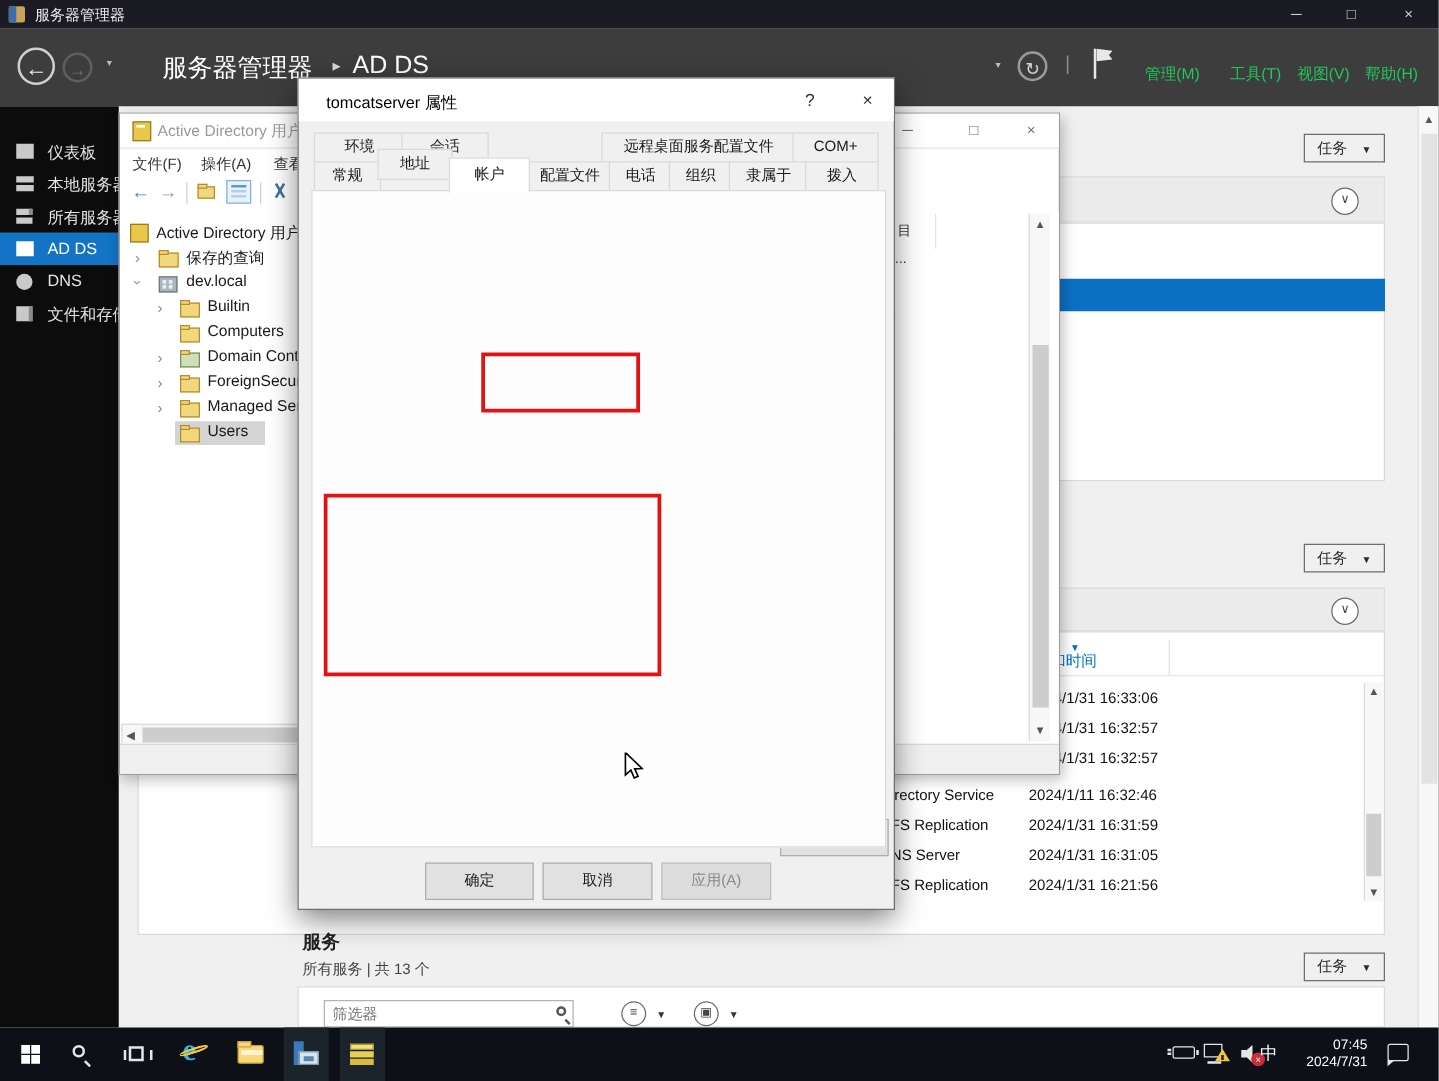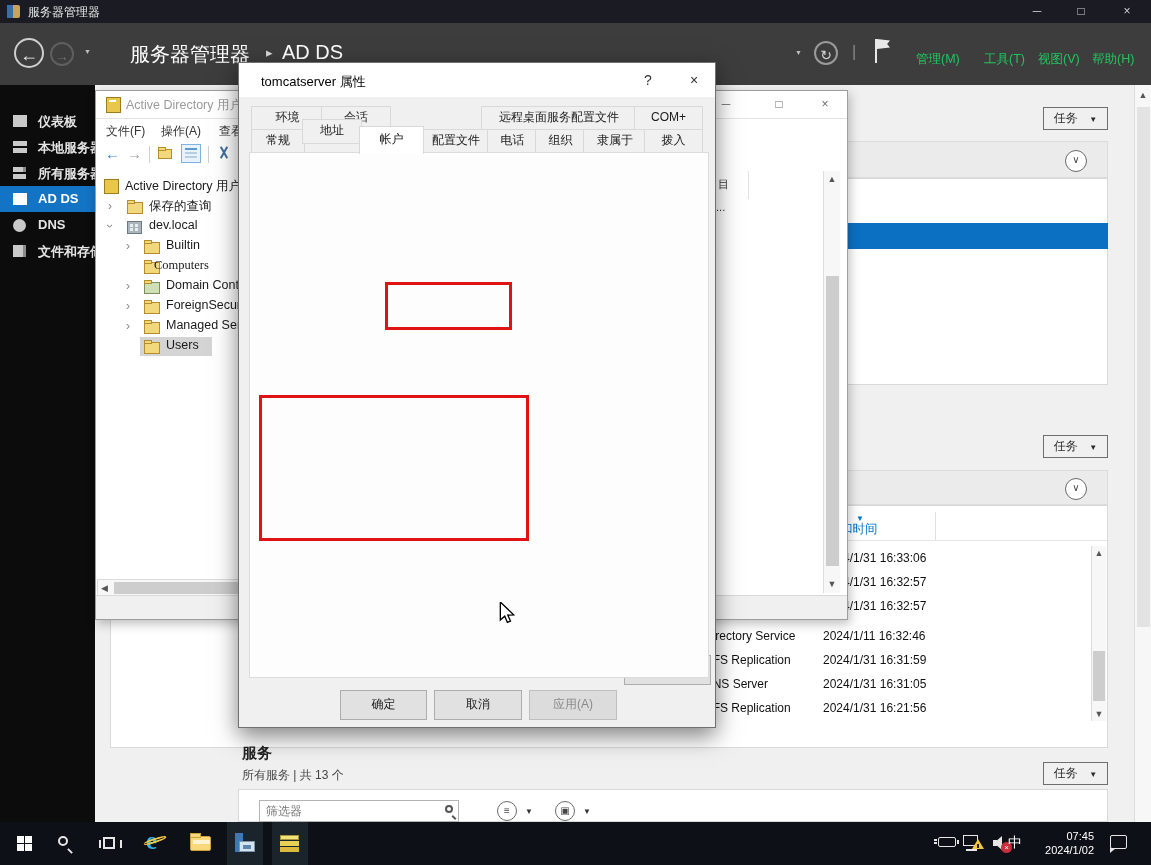--- a/index.html
+++ b/index.html
@@ -12,21 +12,21 @@
   .tb-ico:before{content:"";position:absolute;left:0;top:0;width:6px;height:13px;background:#3b6ea5;}
   .wctl{width:30px;height:22px;text-align:center;line-height:22px;color:#cfcfcf;font-size:12px;}
   
   .smheader{left:0;top:23px;width:1151px;height:62px;background:#3d3d3d;color:#fff;}
   .navcirc{border-radius:50%;text-align:center;}
   .crumb{font-size:20px;color:#fff;}
   .menu-item{font-size:12.5px;color:#22c55e;}
   .flag{width:13px;height:10px;background:#e8e8e8;clip-path:polygon(0 0,100% 15%,78% 50%,100% 85%,0 100%);}
   .flagpole{width:2px;height:24px;background:#e8e8e8;}
   
-  .sidebar{left:0;top:85px;width:95px;height:737px;background:#0c0c0c;overflow:hidden;font-weight:bold;}
+  .sidebar{left:0;top:85px;width:95px;height:737px;background:#0c0c0c;overflow:hidden;}
   .snav{position:absolute;left:0;width:95px;height:26px;color:#e4e4e4;font-size:13px;white-space:nowrap;overflow:hidden;}
   .snav.sel{background:#1373c4;color:#fff;}
   .s-ico{position:absolute;left:13px;top:7px;width:14px;height:12px;background:#c9c9c9;}
   .snav.sel .s-ico{background:#fff;}
   .s-lbl{position:absolute;left:38px;top:5px;}
   
   .tasksbtn{height:23px;border:1px solid #6e6e6e;color:#2b2b2b;font-size:12px;line-height:21px;text-align:center;background:transparent;}
   .filterbar{background:#ebebeb;border:1px solid #dcdcdc;}
   .circbtn{width:20px;height:20px;border:1px solid #6b6b6b;border-radius:50%;text-align:center;line-height:18px;font-size:10px;color:#444;background:#fff;}
   .whitepanel{background:#fff;border:1px solid #d9d9d9;}
@@ -276,21 +276,21 @@
       <div class="ico-domain" style="left:31px;top:4px;"></div>
       <span class="ab" style="left:53px;top:1px;">dev.local</span>
     </div>
     <div class="trow" style="left:0;top:146px;width:350px;">
       <span class="exp" style="left:30px;top:3px;">›</span>
       <div class="ico-folder" style="left:48px;top:5px;"></div>
       <span class="ab" style="left:70px;top:1px;">Builtin</span>
     </div>
     <div class="trow" style="left:0;top:166px;width:350px;">
       <div class="ico-folder" style="left:48px;top:5px;"></div>
-      <span class="ab" style="left:58px;top:1px;font-family:Liberation Serif, serif;">Computers</span>
+      <span class="ab" style="left:70px;top:1px;">Computers</span>
     </div>
     <div class="trow" style="left:0;top:186px;width:350px;">
       <span class="exp" style="left:30px;top:3px;">›</span>
       <div class="ico-folder" style="left:48px;top:5px;background:#cfe0b8;border-color:#7a8f5a;"></div>
       <span class="ab" style="left:70px;top:1px;">Domain Controllers</span>
     </div>
     <div class="trow" style="left:0;top:206px;width:350px;">
       <span class="exp" style="left:30px;top:3px;">›</span>
       <div class="ico-folder" style="left:48px;top:5px;"></div>
       <span class="ab" style="left:70px;top:1px;">ForeignSecurityPrincipals</span>
@@ -444,20 +444,20 @@
       <div style="position:absolute;left:13px;top:8px;width:1.5px;height:4px;background:#222;"></div>
     </div>
     <div class="ab" style="left:993px;top:14px;">
       <div style="position:absolute;left:0;top:4px;width:4px;height:6px;background:#e6e6e6;"></div>
       <div style="position:absolute;left:1px;top:0;width:0;height:0;border-top:7px solid transparent;border-bottom:7px solid transparent;border-right:8px solid #e6e6e6;"></div>
       <div style="position:absolute;left:8px;top:6px;width:11px;height:11px;border-radius:50%;background:#ca2e3c;color:#fff;font-size:8px;line-height:11px;text-align:center;">×</div>
     </div>
     <span class="ab" style="left:1008px;top:12px;color:#fff;font-size:14px;">中</span>
     <div class="ab traytxt" style="left:1032px;top:7px;width:62px;">
       <div>07:45</div>
-      <div>2024/1/02</div>
+      <div>2024/7/31</div>
     </div>
     <div class="ab" style="left:1110px;top:13px;width:17px;height:14px;border:1.5px solid #e6e6e6;border-radius:2px;">
       <div style="position:absolute;left:-1px;bottom:-5px;width:0;height:0;border-top:5px solid #e6e6e6;border-right:6px solid transparent;"></div>
     </div>
   </div>
 
 </div>
 
 </body></html>

